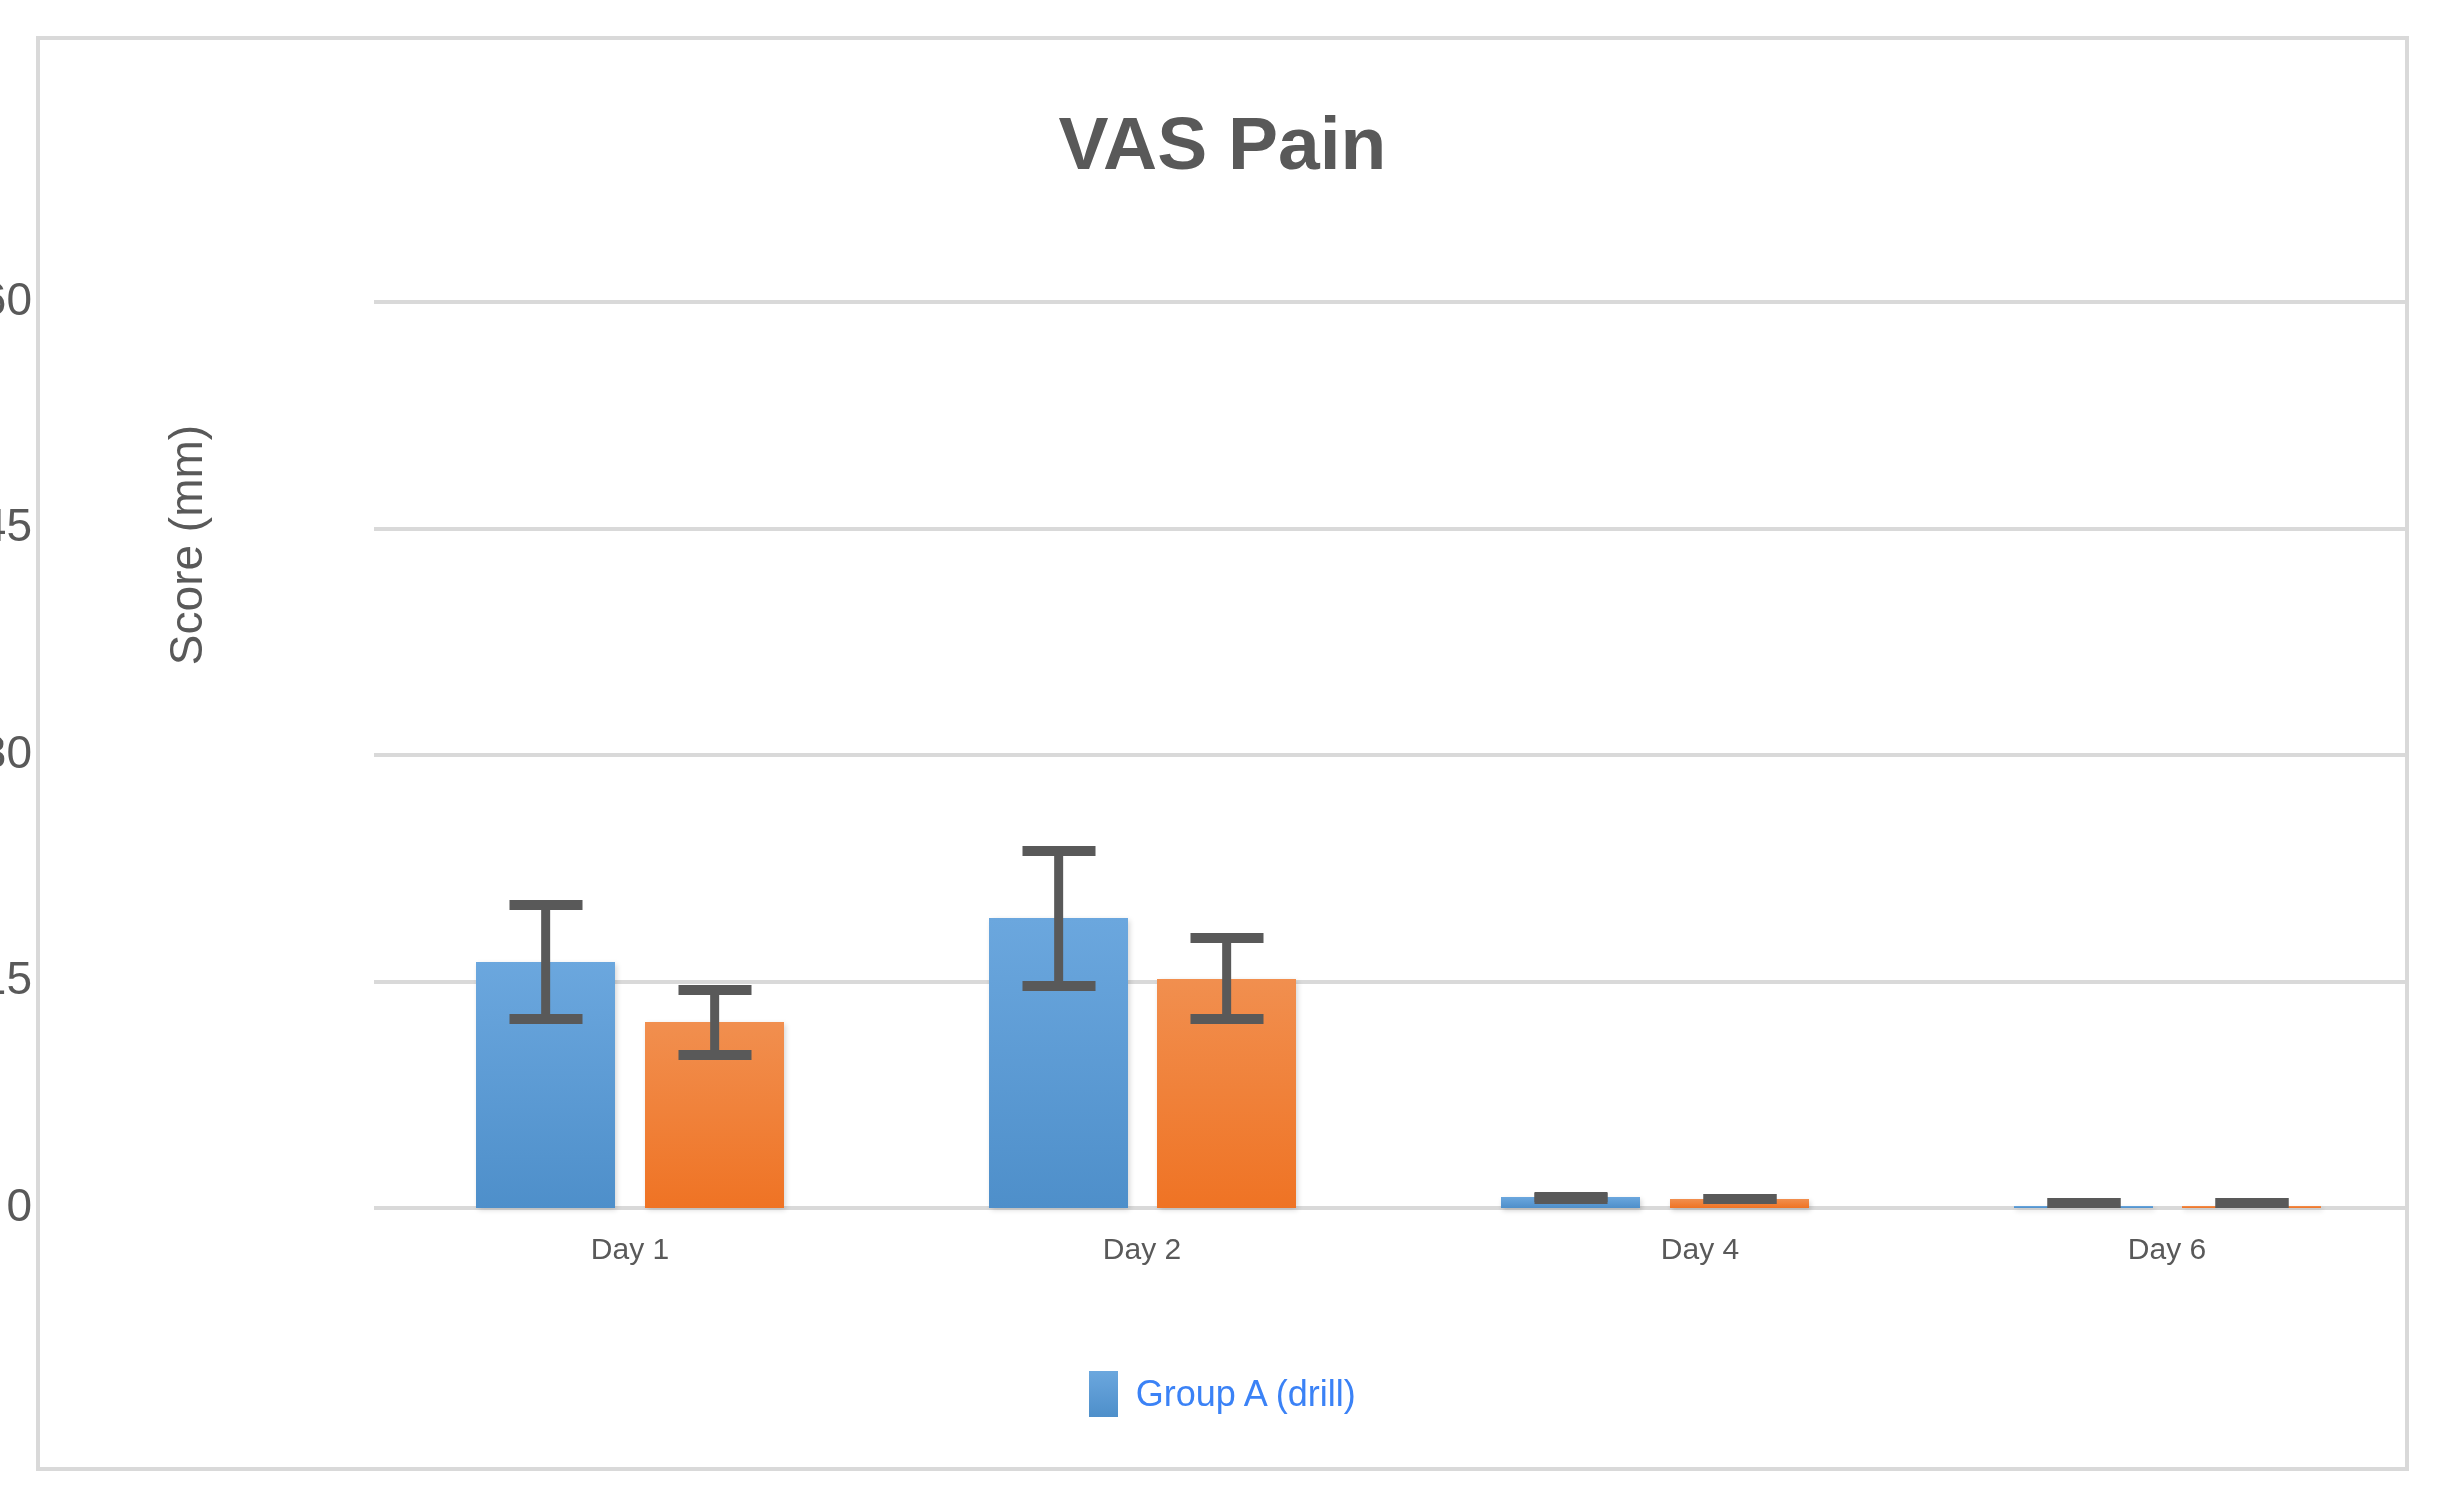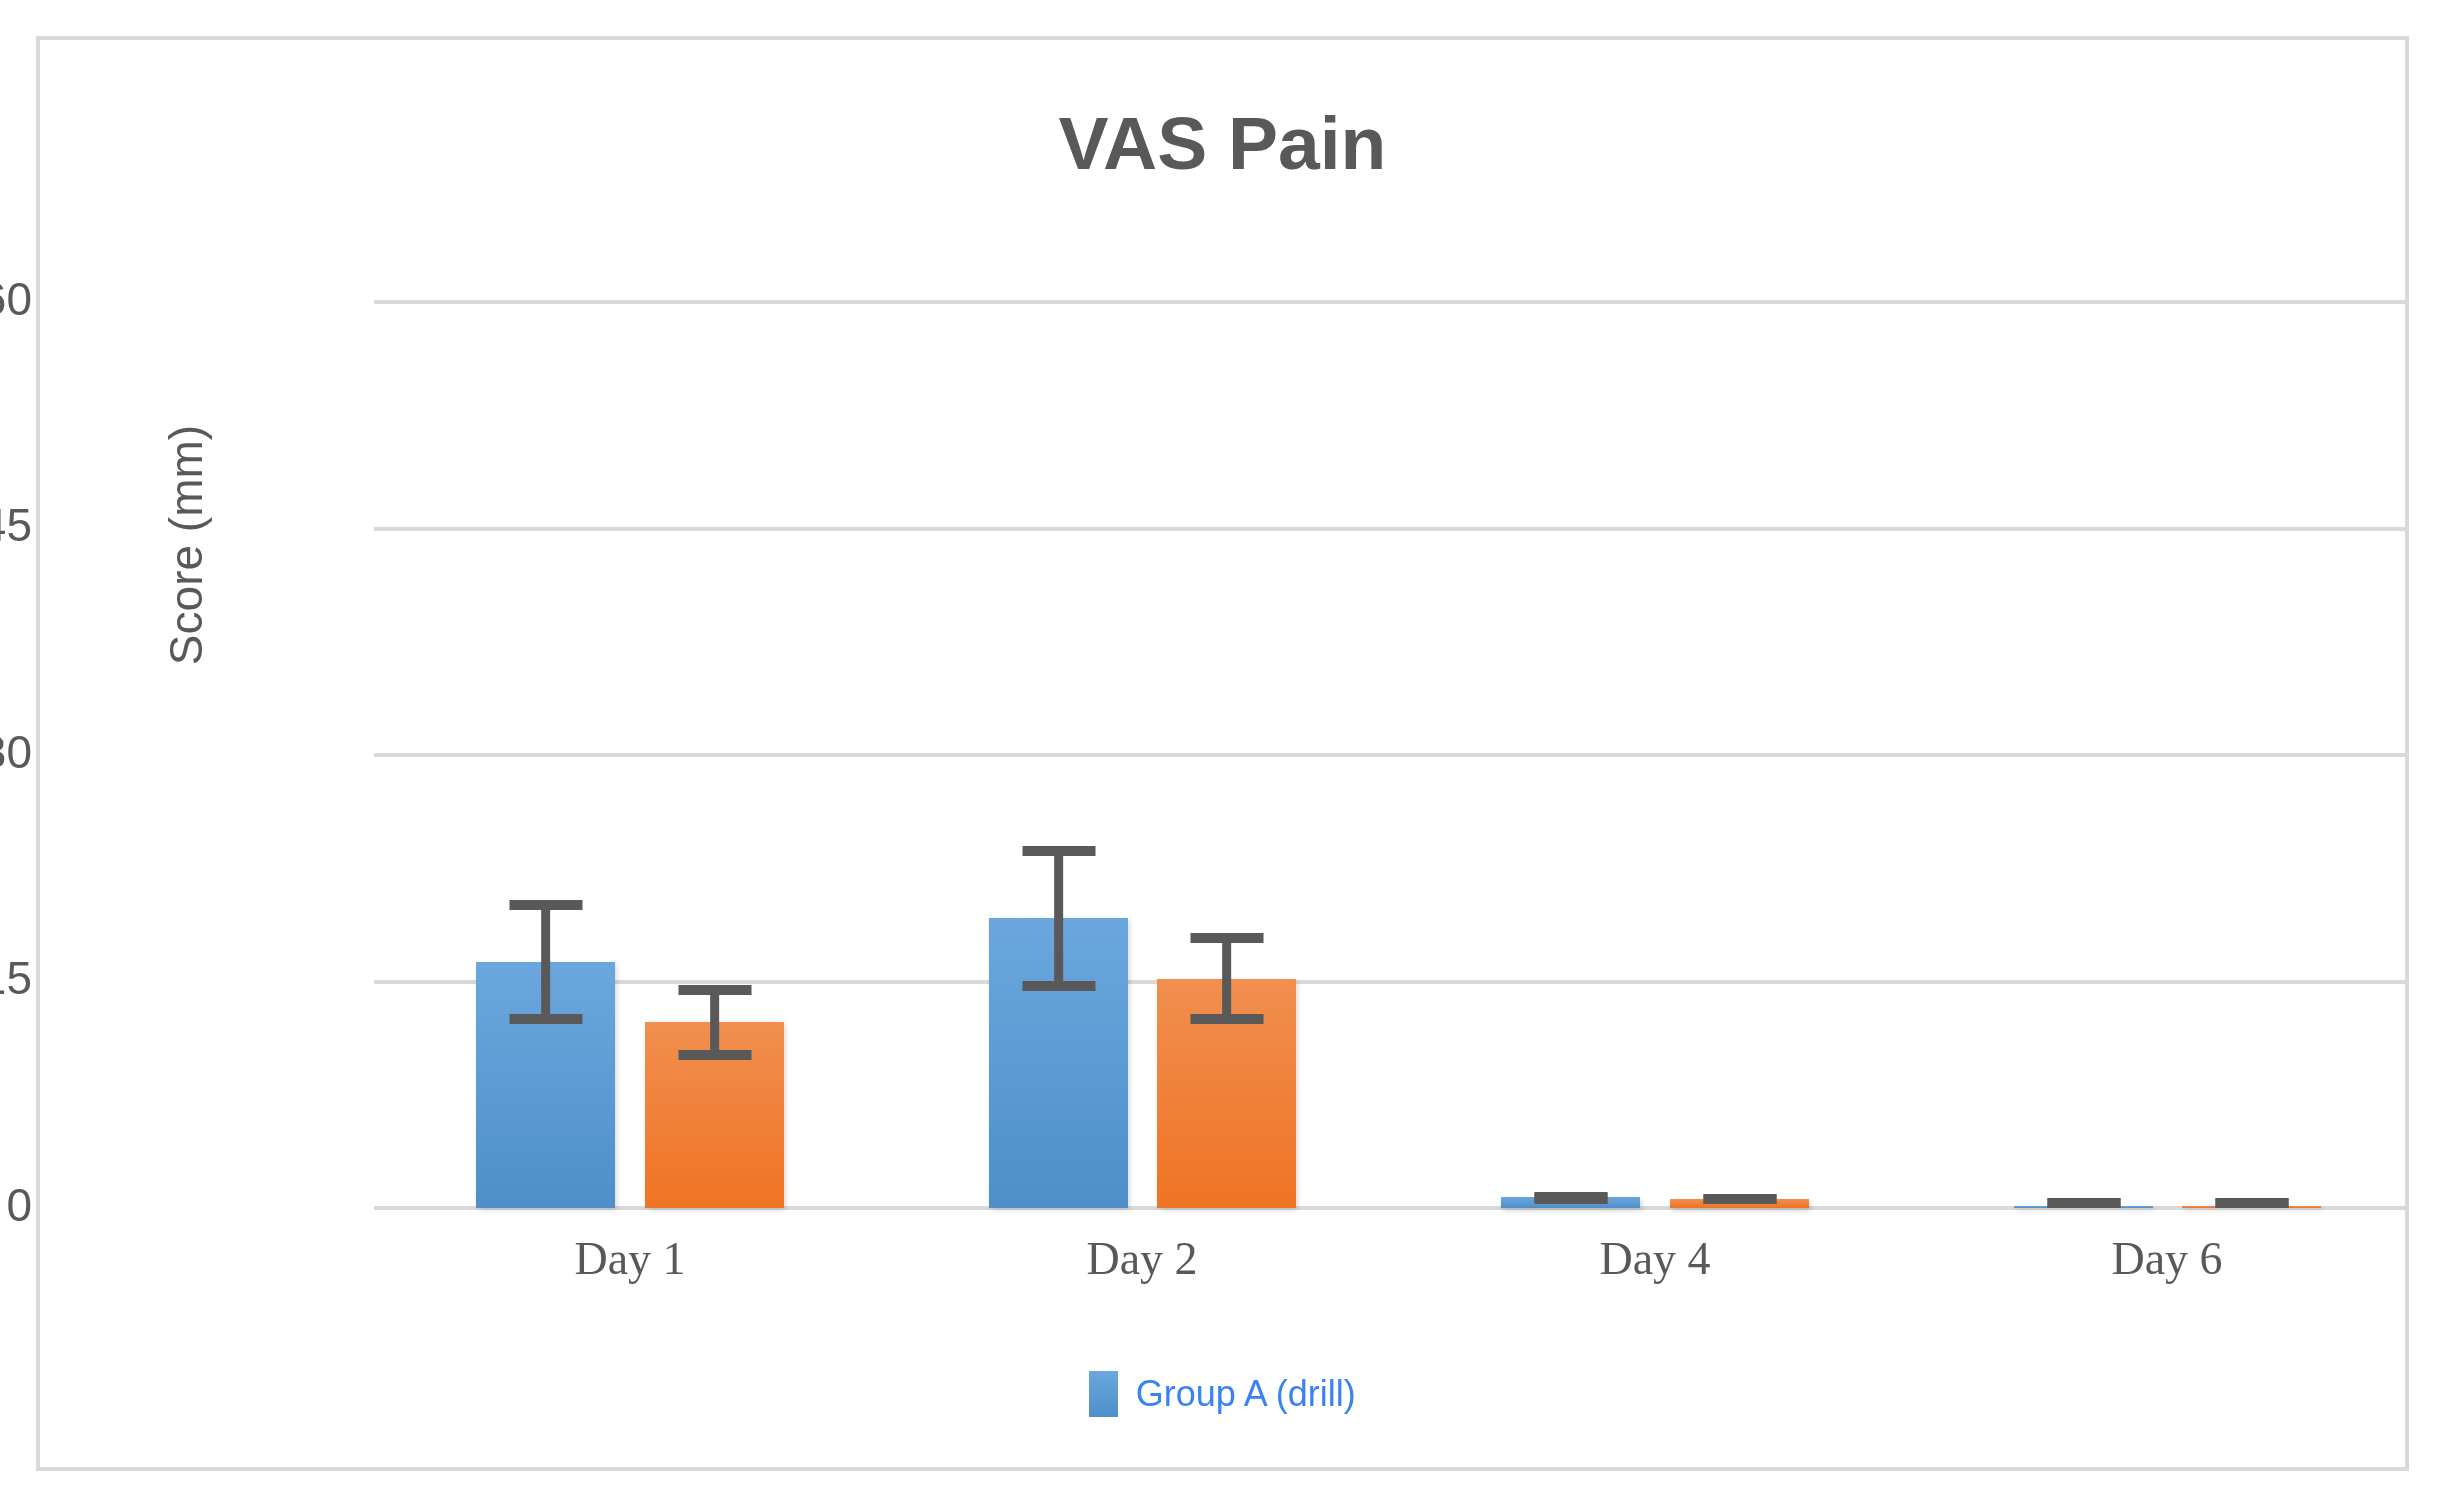--- a/index.html
+++ b/index.html
@@ -129,24 +129,23 @@
   #x-axis-labels {
     position: absolute;
     left: 334px;
     top: 1192px;
     width: 2050px;
     height: 72px;
   }
   .x-tick-label {
     position: absolute;
     text-align: center;
-    font-size: 46px;
+    font-size: 30px;
     color: #595959;
     white-space: nowrap;
-    font-family: Liberation Serif, serif;
   }
 
   
   #legend {
     position: absolute;
     left: 0;
     top: 1331px;
     width: 100%;
     display: flex;
     justify-content: center;
@@ -253,21 +252,21 @@
           <div class="stem"></div>
           <div class="cap top"></div>
           <div class="cap bottom"></div>
         </div>
       </div>
     </div>
 
   <div id="x-axis-labels">
       <div class="x-tick-label" style="left: 0px; width: 512px;">Day 1</div>
       <div class="x-tick-label" style="left: 512px; width: 512px;">Day 2</div>
-      <div class="x-tick-label" style="left: 1025px; width: 512px;">Day 4</div>
+      <div class="x-tick-label" style="left: 1070px; width: 512px;">Day 4</div>
       <div class="x-tick-label" style="left: 1537px; width: 512px;">Day 6</div>
     </div>
 
   <div id="legend">
       <div class="legend-entry">
         <span class="legend-swatch series-a"></span>
         <span class="legend-label">Group A (drill)</span>
       </div>
     </div>
 

